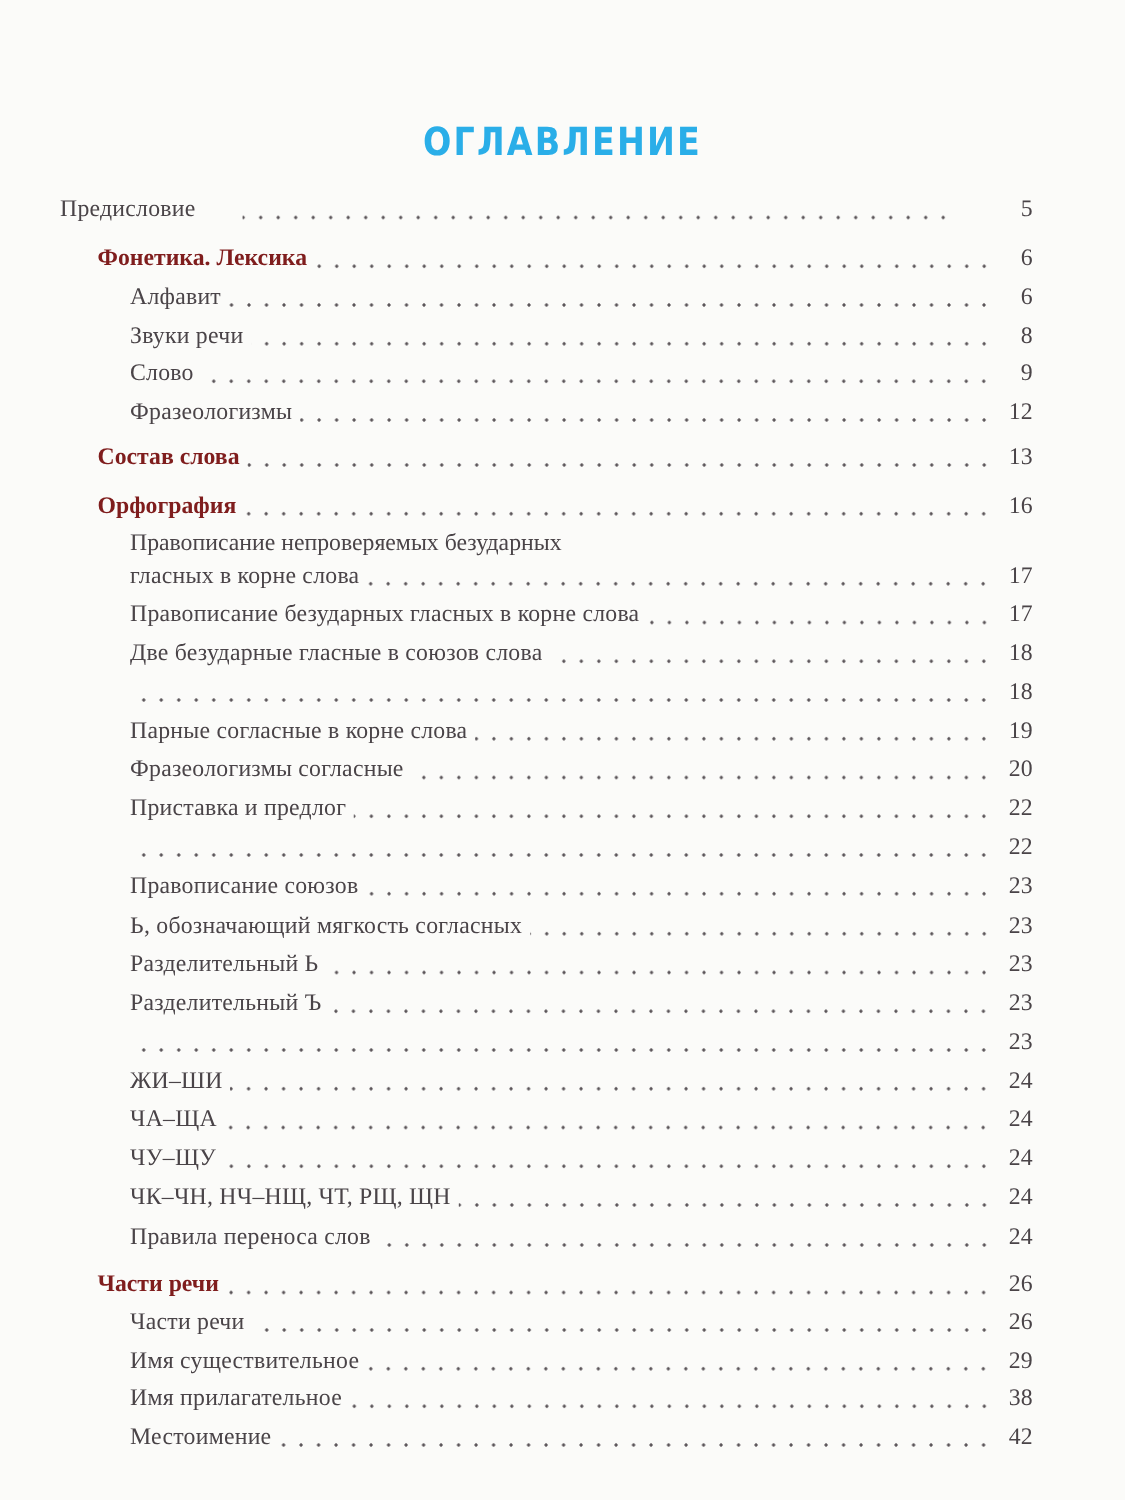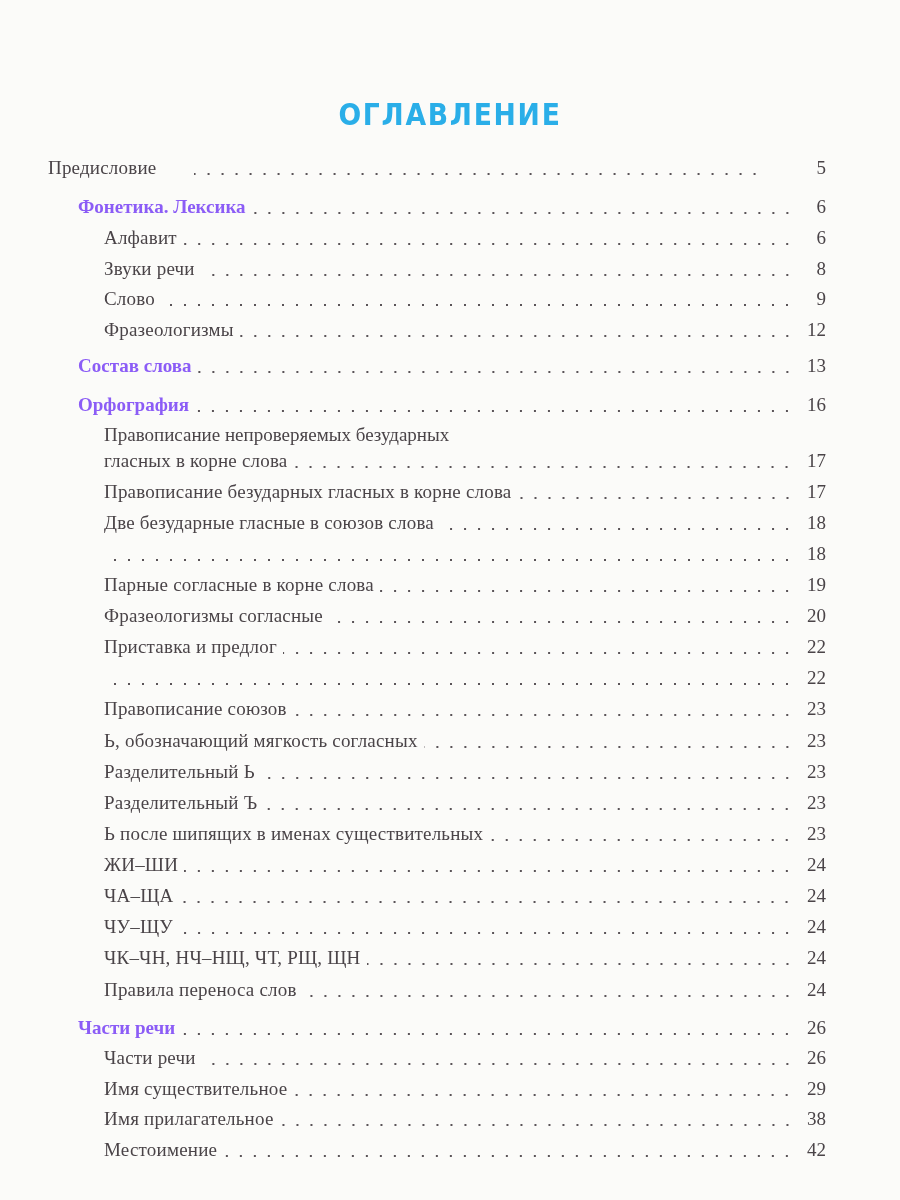--- a/index.html
+++ b/index.html
@@ -43,21 +43,21 @@
       background-position: right 14px;
       background-repeat: repeat-x;
       align-self: flex-end;
       position: relative;
       top: -3px;
     }
     .row .page { flex: 0 0 auto; width: 26px; text-align: right; }
     .lvl0 { left: 48px; right: 74px; gap: 32px; }
     .lvl1 { left: 78px; right: 74px; }
     .lvl2 { left: 104px; right: 74px; }
-    .section .label { color: #8b5cf6; font-weight: bold; font-family: "Liberation Serif", "DejaVu Serif", serif; font-size: 19px; }
+    .section .label { color: #7f1d1d; font-weight: bold; font-family: "Liberation Serif", "DejaVu Serif", serif; font-size: 19px; }
     .item .label { font-family: "Liberation Serif", "DejaVu Serif", serif; font-size: 19px; letter-spacing: 0.2px; }
     .row .page { font-family: "Liberation Serif", "DejaVu Serif", serif; font-size: 19px; }
     .wrap-first {
       position: absolute;
       left: 104px;
       font-family: "Liberation Serif", "DejaVu Serif", serif;
       font-size: 19px;
       line-height: 24px;
     }
   </style>
@@ -163,21 +163,20 @@
     <span class="label">Разделительный Ь</span>
     <span class="dots"></span>
     <span class="page">23</span>
   </div>
   <div class="row lvl2 item" style="top:791px">
     <span class="label">Разделительный Ъ</span>
     <span class="dots"></span>
     <span class="page">23</span>
   </div>
   <div class="row lvl2 item" style="top:822px">
-    <span class="label">Ь после шипящих в именах существительных</span>
     <span class="dots"></span>
     <span class="page">23</span>
   </div>
   <div class="row lvl2 item" style="top:853px">
     <span class="label">ЖИ–ШИ</span>
     <span class="dots"></span>
     <span class="page">24</span>
   </div>
   <div class="row lvl2 item" style="top:884px">
     <span class="label">ЧА–ЩА</span>

